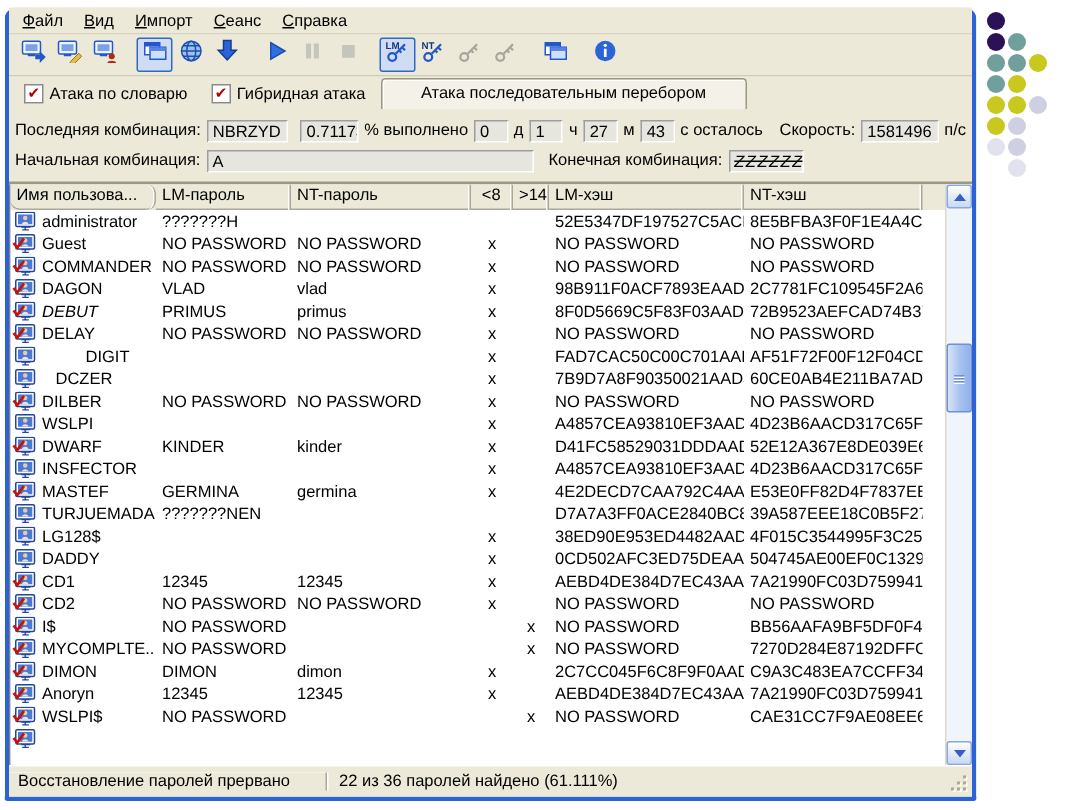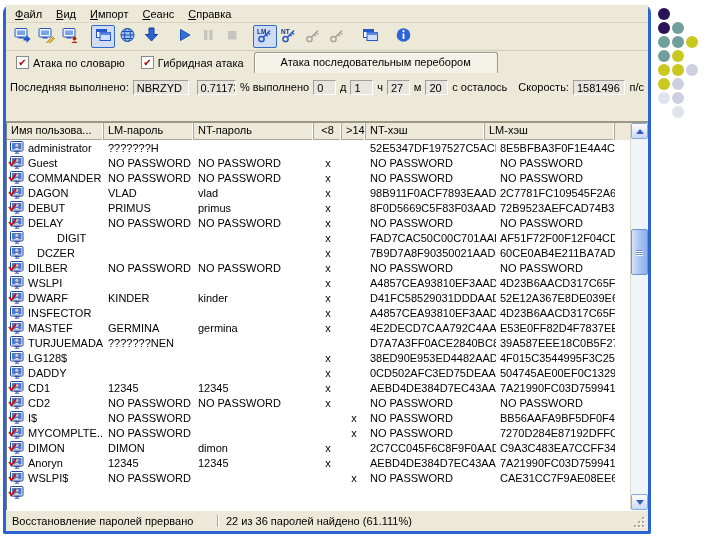--- a/index.html
+++ b/index.html
@@ -250,47 +250,53 @@
           <span class="cb">✔</span>
           <span>Гибридная атака</span>
         </span>
         <span class="tabactive">
           <span>Атака последовательным перебором</span>
         </span>
       </div>
 
     <div class="infopanel">
       <div class="irow">
-        <span class="lbl">Последняя выполнено:</span>
+        <span class="lbl">Последняя комбинация:</span>
         <span class="ifield" style="width:66px">NBRZYD</span>
         <span class="ifield" style="width:46px;margin-left:4px">0.71173</span>
         <span class="lbl">% выполнено</span>
         <span class="ifield" style="width:26px">0</span>
         <span class="lbl">д</span>
         <span class="ifield" style="width:26px">1</span>
         <span class="lbl">ч</span>
         <span class="ifield" style="width:26px">27</span>
         <span class="lbl">м</span>
-        <span class="ifield" style="width:26px">20</span>
+        <span class="ifield" style="width:26px">43</span>
         <span class="lbl">с осталось</span>
         <span class="lbl" style="margin-left:7px">Скорость:</span>
         <span class="ifield" style="width:62px">1581496</span>
         <span class="lbl">п/с</span>
       </div>
+      <div class="irow">
+        <span class="lbl">Начальная комбинация:</span>
+        <span class="ifield" style="width:218px">A</span>
+        <span class="lbl" style="margin-left:6px">Конечная комбинация:</span>
+        <span class="ifield zfield" style="width:50px">ZZZZZZ</span>
+      </div>
     </div>
 
     <div class="grid">
       <div class="ghead" id="ghead">
-          <span class="gh" style="width: 97px;">Имя пользова...</span>
+          <span class="gh" style="width: 97px; border-radius: 6px;">Имя пользова...</span>
           <span class="gh" style="width: 90px;">LM-пароль</span>
           <span class="gh" style="width: 120px;">NT-пароль</span>
           <span class="gh" style="width: 28px; text-align: center;">&lt;8</span>
           <span class="gh" style="width: 24px; text-align: center;">&gt;14</span>
+          <span class="gh" style="width: 130px;">LM-хэш</span>
           <span class="gh" style="width: 119px;">NT-хэш</span>
-          <span class="gh" style="width: 130px;">LM-хэш</span>
         </div>
       <div class="gbody" id="gbody">
           <div class="grow">
             <span class="gc cname" style="width: 97px;">
               <span class="uicon"><svg width="15" height="13" viewBox="0 0 15 13" xmlns="http://www.w3.org/2000/svg">
                   <rect x="0.5" y="0.5" width="12.5" height="9.5" rx="1" fill="#fdfdfd" stroke="#23459c"></rect>
                   <rect x="2" y="2" width="9.5" height="6.5" fill="#4a79d6"></rect>
                   <circle cx="6.8" cy="4.3" r="1.5" fill="#efc9a0"></circle>
                   <path d="M4.6 8.4c.6-2 3.8-2 4.4 0z" fill="#ece4d4"></path>
                   <path d="M4.2 10.4h6M6.8 10.4v1.6M4.8 12.2h4.4" stroke="#23459c" stroke-width="0.9" fill="none"></path>
@@ -358,21 +364,21 @@
               <span>DAGON</span>
             </span>
             <span class="gc" style="width: 90px;">VLAD</span>
             <span class="gc" style="width: 120px;">vlad</span>
             <span class="gc xmark" style="width: 28px;">x</span>
             <span class="gc xmark" style="width: 24px;"></span>
             <span class="gc" style="width: 130px;">98B911F0ACF7893EAAD3...</span>
             <span class="gc" style="width: 119px;">2C7781FC109545F2A610A...</span>
           </div>
           <div class="grow">
-            <span class="gc cname" style="width: 97px;">
+            <span class="gc cname" style="width: 97px; font-style: italic;">
               <span class="uicon"><svg width="15" height="13" viewBox="0 0 15 13" xmlns="http://www.w3.org/2000/svg">
                   <rect x="0.5" y="0.5" width="12.5" height="9.5" rx="1" fill="#fdfdfd" stroke="#23459c"></rect>
                   <rect x="2" y="2" width="9.5" height="6.5" fill="#4a79d6"></rect>
                   <circle cx="6.8" cy="4.3" r="1.5" fill="#efc9a0"></circle>
                   <path d="M4.6 8.4c.6-2 3.8-2 4.4 0z" fill="#ece4d4"></path>
                   <path d="M4.2 10.4h6M6.8 10.4v1.6M4.8 12.2h4.4" stroke="#23459c" stroke-width="0.9" fill="none"></path>
                 </svg><svg width="9" height="9" viewBox="0 0 9 9" style="position:absolute;left:-2px;top:2px">
                   <path d="M1 4l2.5 3L8 1" stroke="#cc1100" stroke-width="1.8" fill="none"></path>
                 </svg></span>
               <span>DEBUT</span>

